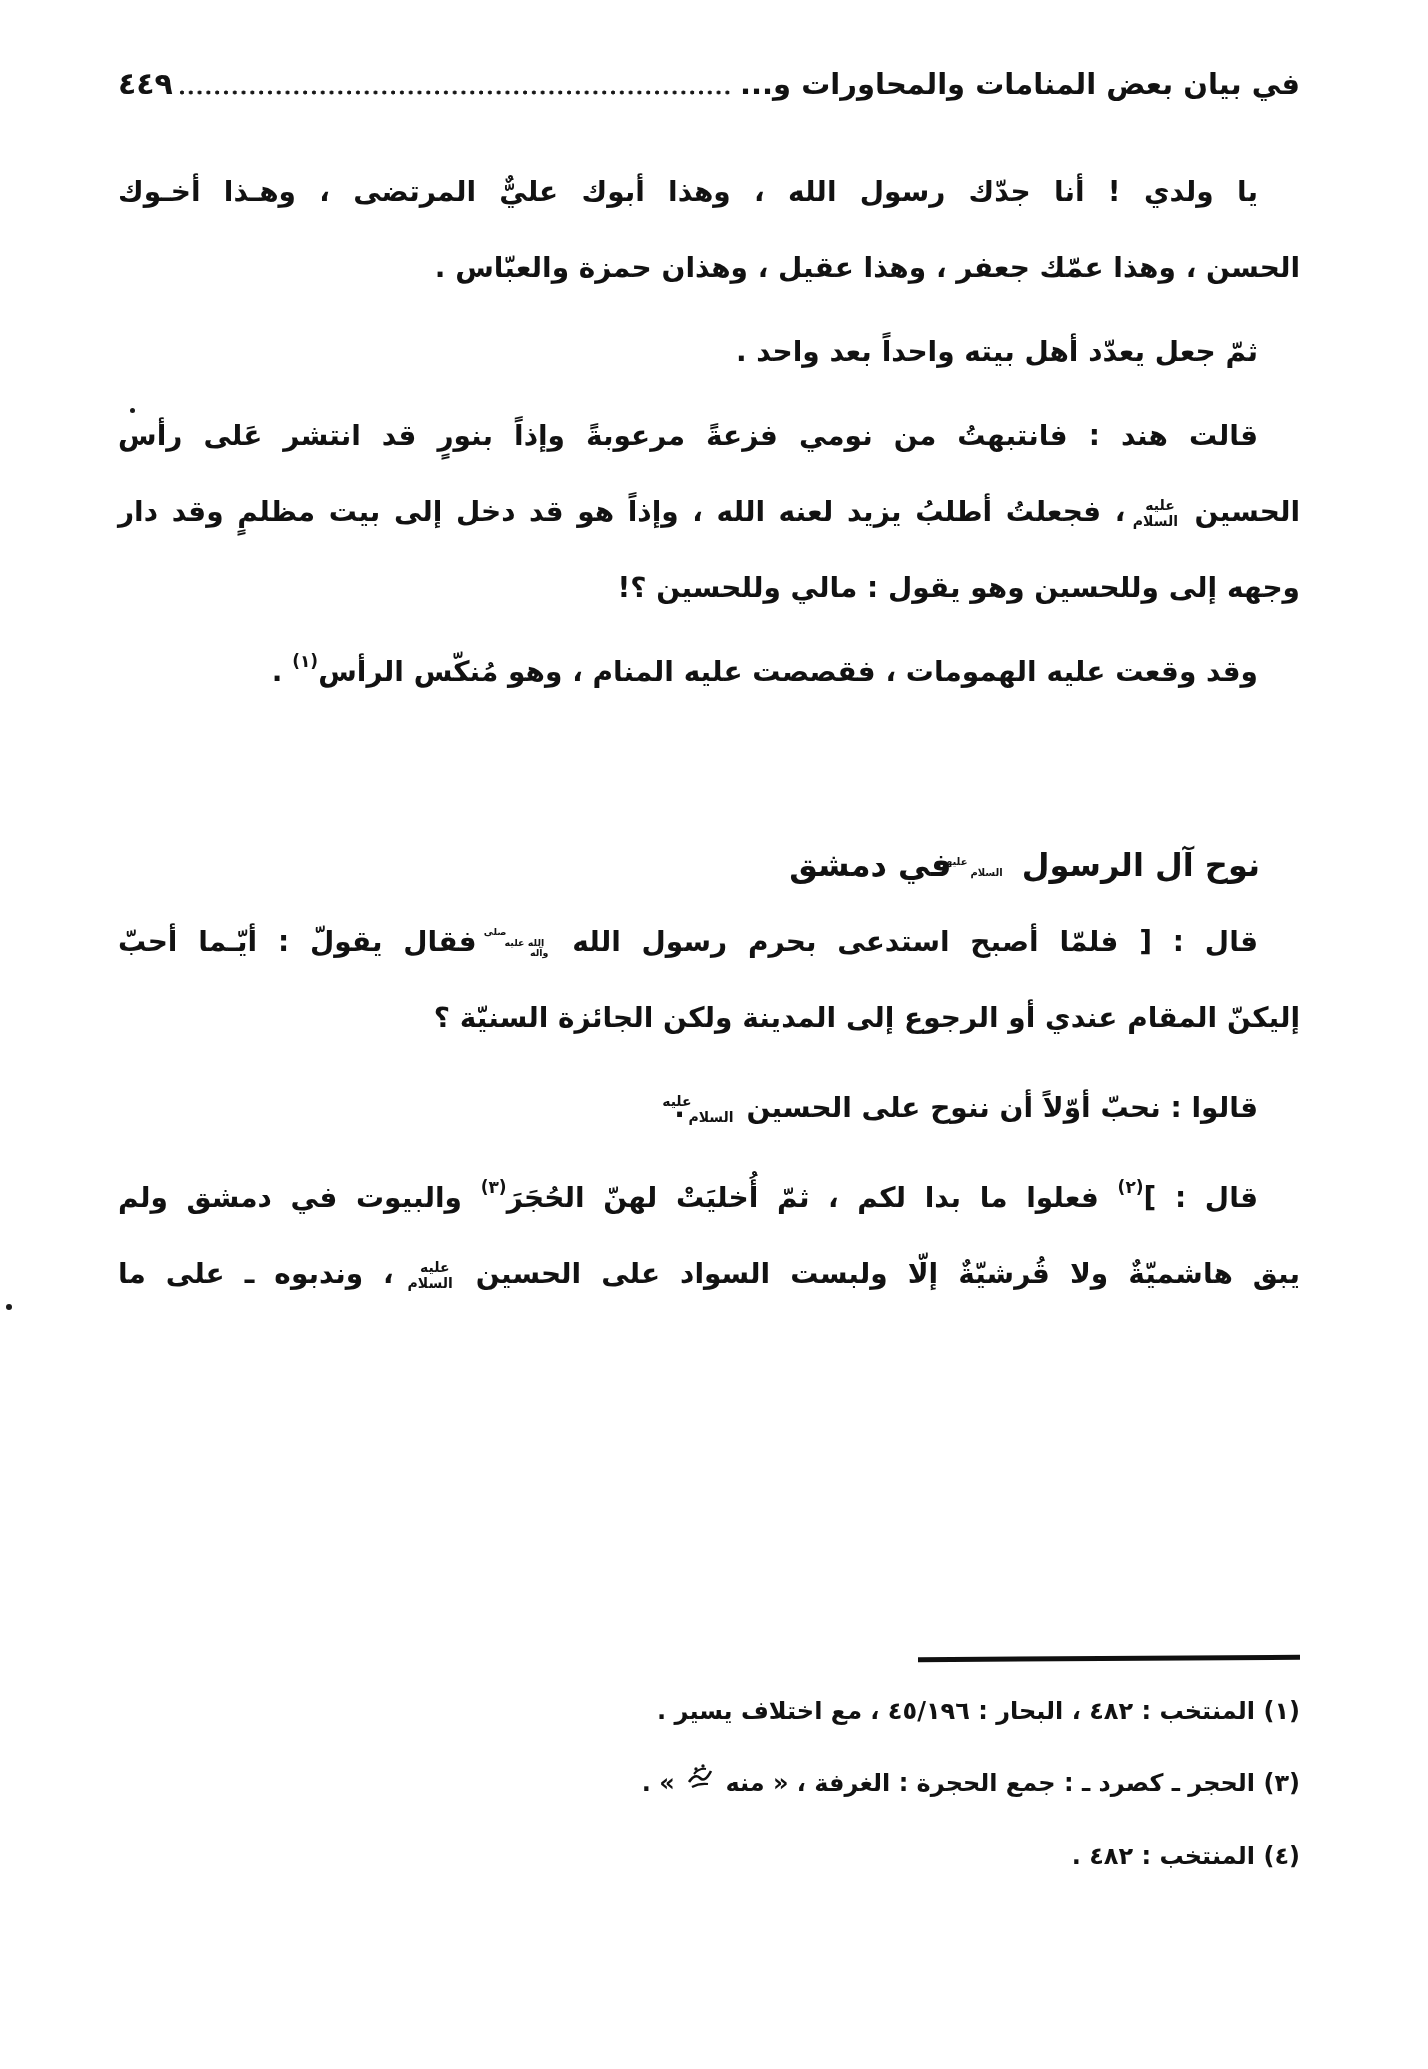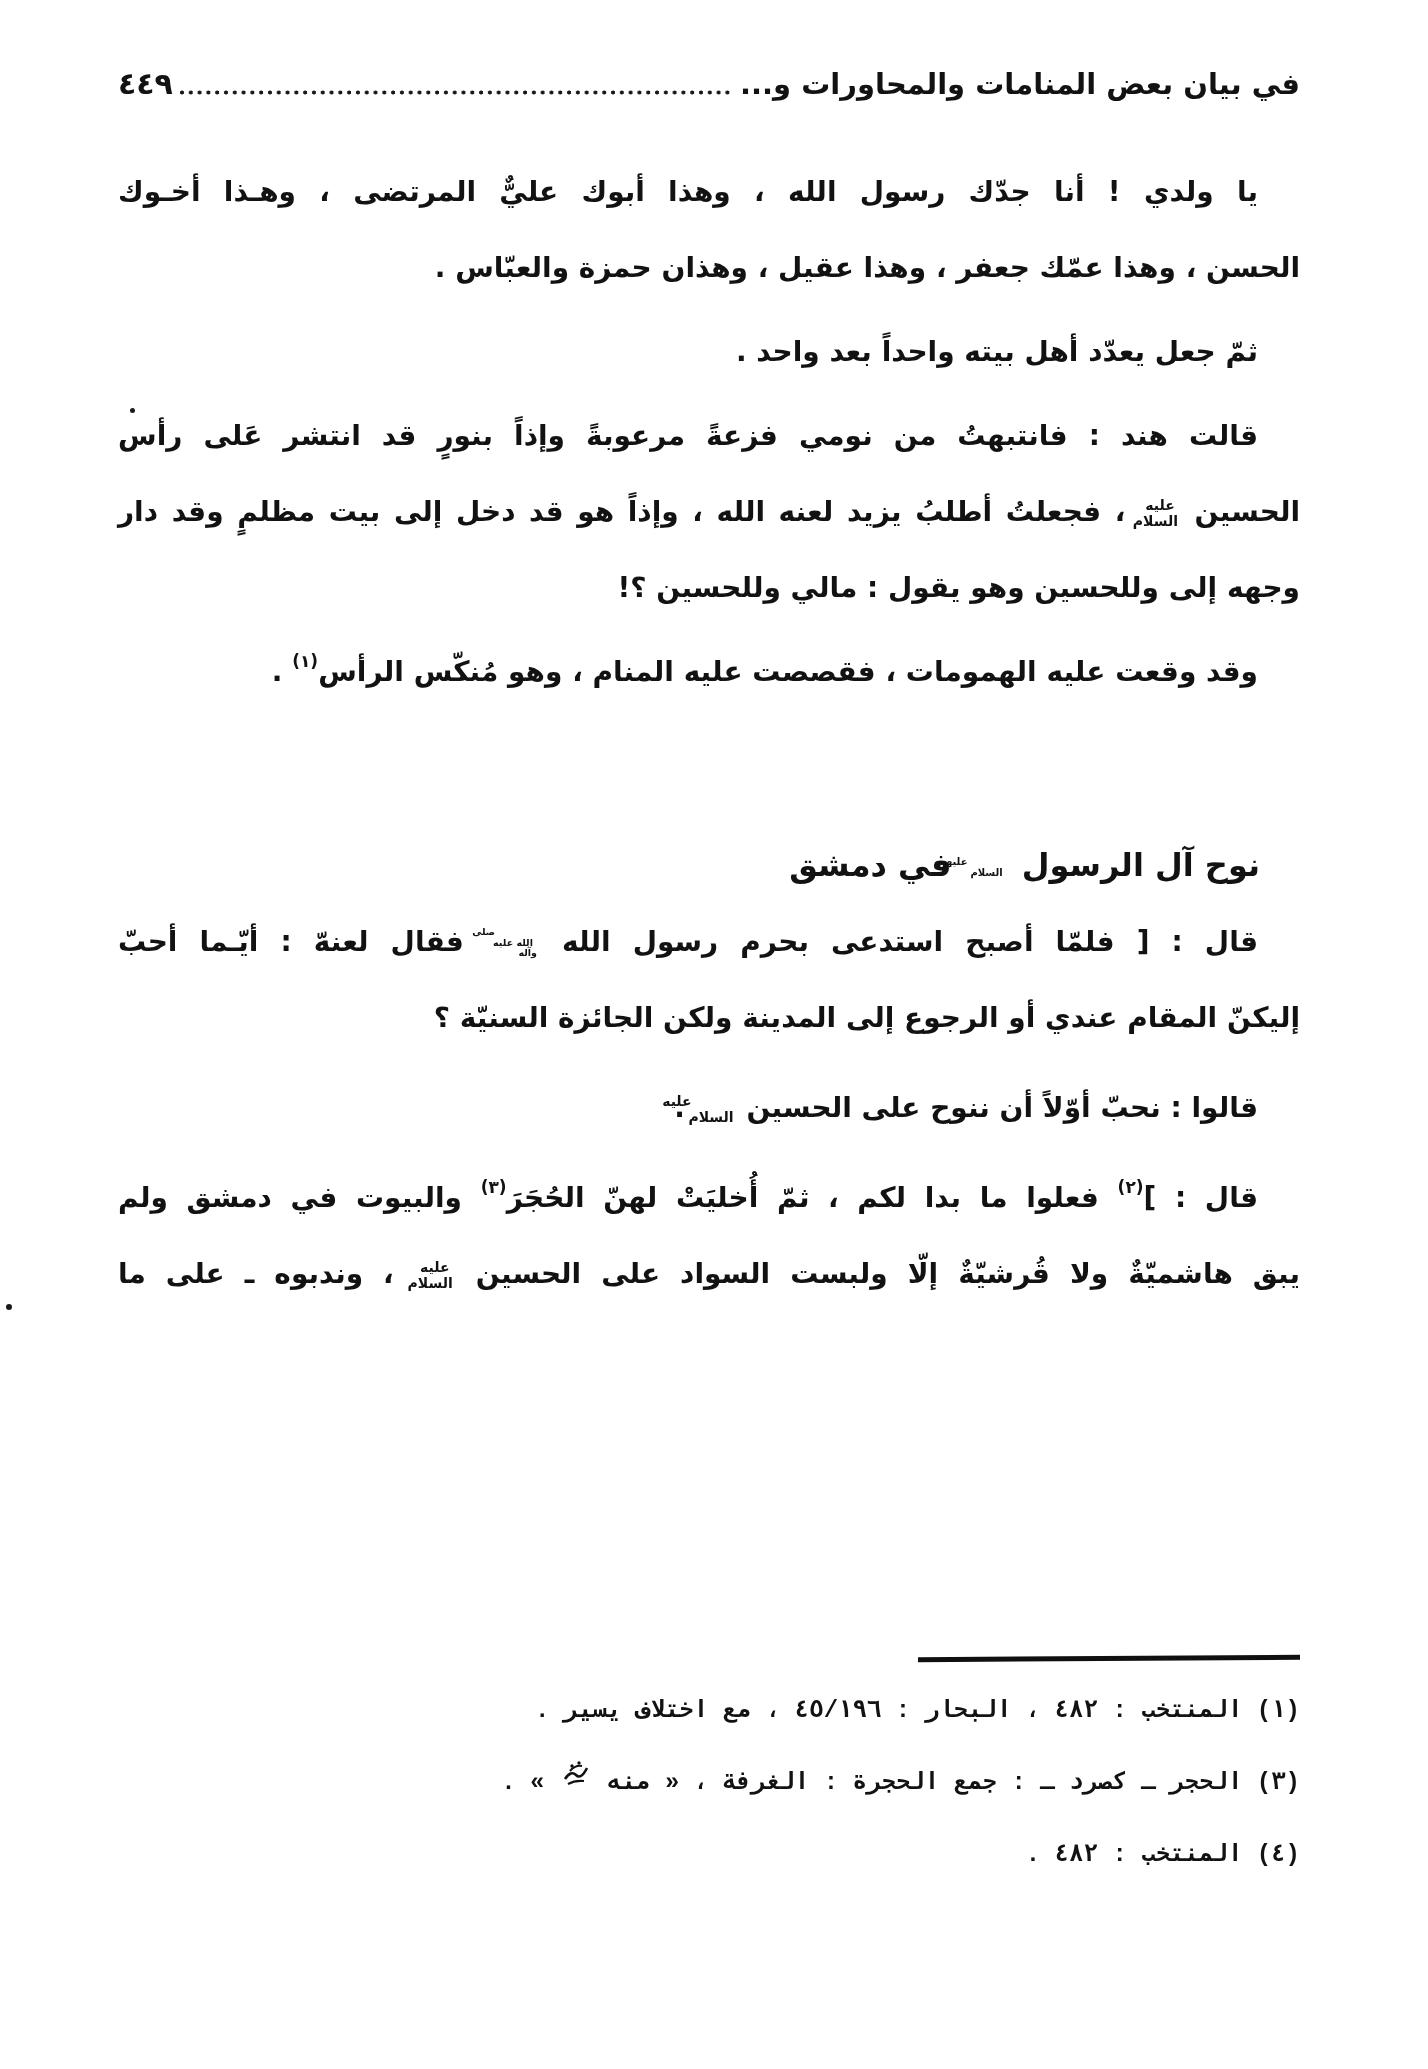--- a/index.html
+++ b/index.html
@@ -60,21 +60,21 @@
   .hon-saww{width:48px;font-size:9.5px;}
 
   
   .footer{position:absolute;top:1628px;right:128px;left:118px;}
   .fn-rule{
     width:382px;height:5px;background:#101010;
     margin:28px 0 0 0;transform:rotate(-0.35deg);
   }
   .footnote{
     font-size:24px;font-weight:bold;line-height:72px;
-    text-align:right;white-space:nowrap;font-family:Liberation Mono, monospace;
+    text-align:right;white-space:nowrap;
   }
   .footnotes{margin-top:14px;}
   .mark-icon{display:inline-block;vertical-align:middle;margin:0 3px;}
 
   
   .speck{position:absolute;background:#1a1a1a;border-radius:50%;}
   .speck-1{left:6px;top:1304px;width:6px;height:6px;}
   .speck-2{left:130px;top:408px;width:5px;height:5px;}
 </style>
 </head>
@@ -121,21 +121,21 @@
       <div class="section-heading">
         <span>نوح آل الرسول</span>
         <span class="hon hon-ahm">عليهم السلام</span>
         <span>في دمشق</span>
       </div>
 
       <div>
         <div class="line j indent">
           <span>قال : [ فلمّا أصبح استدعى بحرم رسول الله</span>
           <span class="hon hon-saww">صلى الله عليه وآله</span>
-          <span>فقال لعنهّ : أيّـما أحبّ</span>
+          <span>فقال يقولّ : أيّـما أحبّ</span>
         </div>
         <div class="line">إليكنّ المقام عندي أو الرجوع إلى المدينة ولكن الجائزة السنيّة ؟</div>
       </div>
 
       <div class="gap-m">
         <div class="line indent">
           <span>قالوا : نحبّ أوّلاً أن ننوح على الحسين</span>
           <span class="hon hon-as">عليه السلام</span>
           <span>.</span>
         </div>

